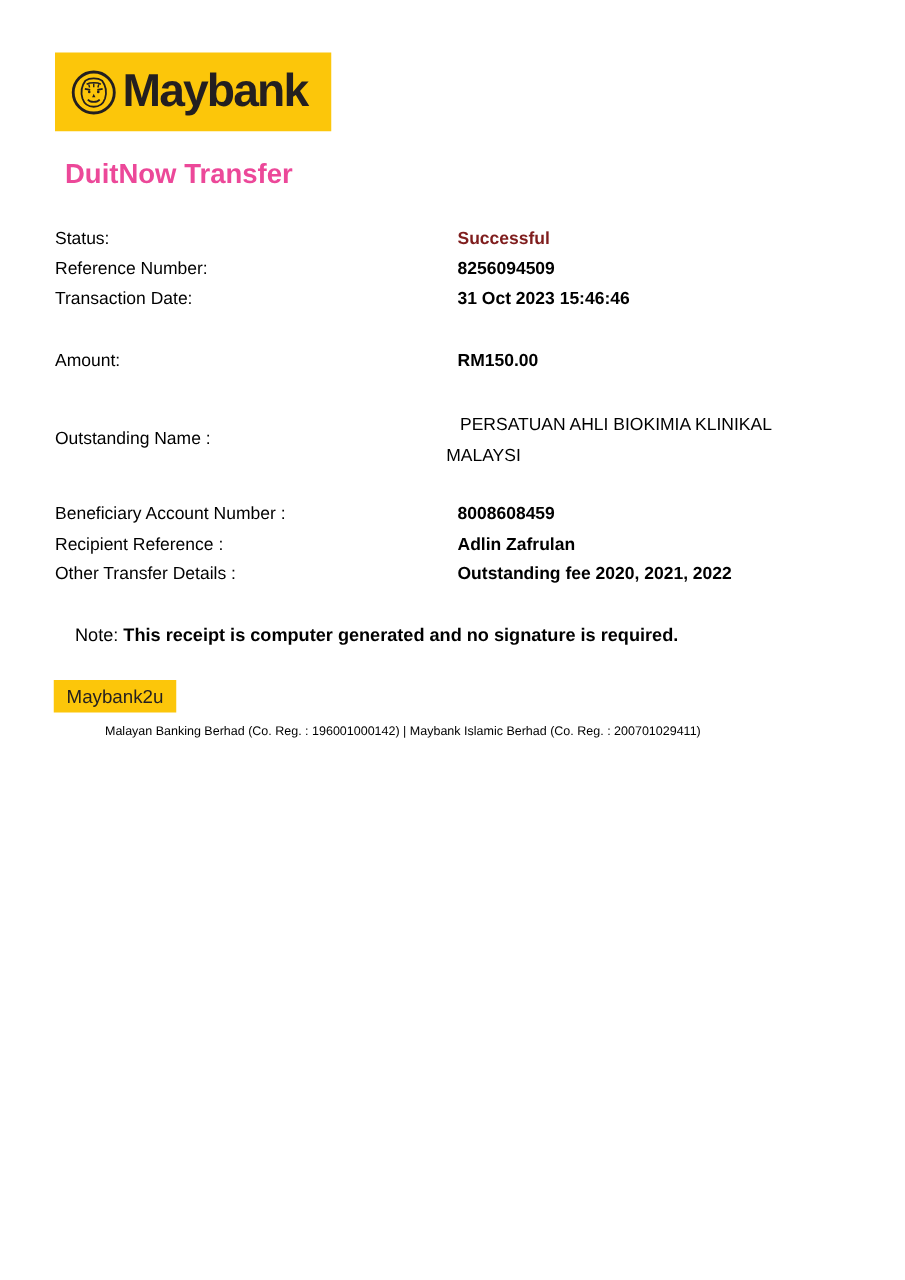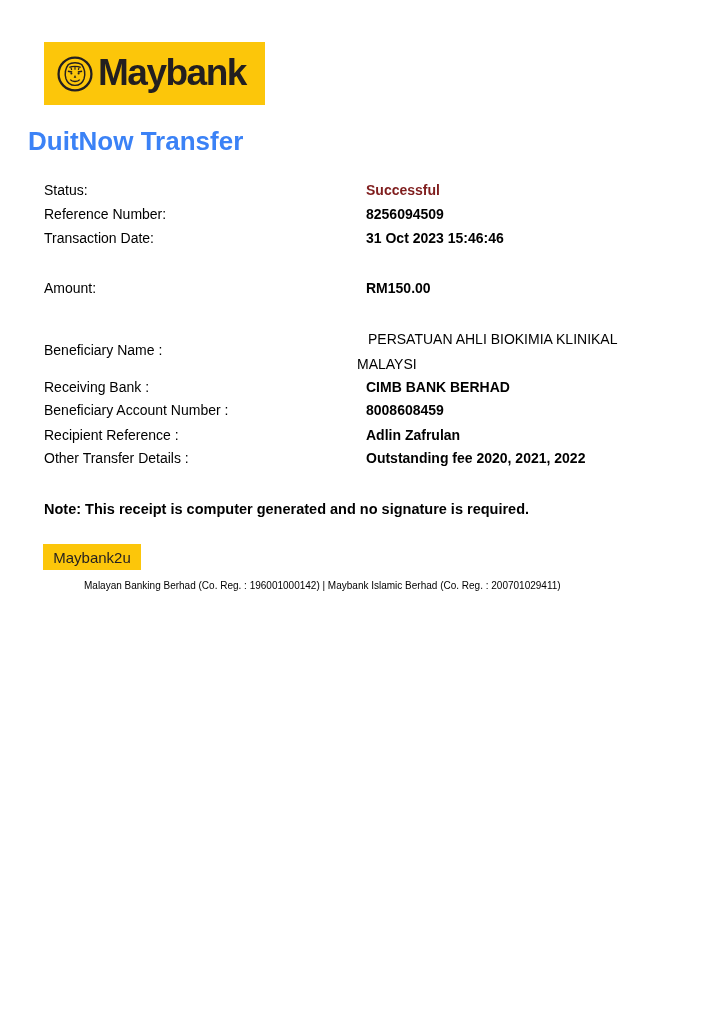--- a/index.html
+++ b/index.html
@@ -25,24 +25,24 @@
   .logo-text {
     font-weight: bold;
     font-size: 37px;
     letter-spacing: -1.5px;
     line-height: 1;
     padding-bottom: 3px;
   }
   .tiger { width: 38px; height: 38px; flex: 0 0 auto; }
   .page-title {
     position: absolute;
-    left: 28px; top: 126px;
-    font-size: 26px;
+    left: 52px; top: 126px;
+    font-size: 22px;
     font-weight: bold;
-    color: #3b82f6;
+    color: #ec4899;
   }
   .row { position: absolute; left: 0; top: 0; width: 724px; height: 18px; font-size: 14px; line-height: 18px; color: #000; text-align: right; }
   .row .lbl { position: absolute; left: 44px; white-space: nowrap; }
   .row .val { position: absolute; left: 366px; font-weight: bold; white-space: nowrap; }
   .r-status { top: 181px; }
   .r-ref    { top: 205px; }
   .r-date   { top: 229px; }
   .r-amount { top: 279px; }
   .r-bank   { top: 378px; }
   .r-acct   { top: 401px; }
@@ -56,21 +56,21 @@
     position: absolute; left: 357px; top: 327px;
     width: 300px;
     text-indent: 11px;
     font-size: 14px; font-weight: normal; line-height: 25px;
     color: #000;
   }
   .note {
     position: absolute; left: 44px; top: 500px;
     font-size: 14.5px; line-height: 18px; color: #000;
   }
-  .note .note-prefix { font-weight: bold; margin-right: 4px; }
+  .note .note-prefix { font-weight: normal; margin-right: 4px; margin-left: 16px; }
   .note .note-bold { font-weight: bold; }
   .badge {
     position: absolute; left: 43px; top: 544px;
     width: 98px; height: 26px;
     display: flex; align-items: center; justify-content: center;
     font-size: 15px; font-weight: normal;
   }
   .footer {
     position: absolute; left: 44px; top: 580px;
     font-size: 10px; font-weight: normal; color: #000;
@@ -111,27 +111,23 @@
   <div class="row r-date">
     <span class="lbl">Transaction Date:</span>
     <span class="val">31 Oct 2023 15:46:46</span>
   </div>
 
   <div class="row r-amount">
     <span class="lbl">Amount:</span>
     <span class="val">RM150.00</span>
   </div>
 
-  <div class="bene-label">Beneficiary Name :</div>
+  <div class="bene-label">Outstanding Name :</div>
   <div class="bene-value">PERSATUAN AHLI BIOKIMIA KLINIKAL MALAYSI</div>
 
-  <div class="row r-bank">
-    <span class="lbl">Receiving Bank :</span>
-    <span class="val">CIMB BANK BERHAD</span>
-  </div>
   <div class="row r-acct">
     <span class="lbl">Beneficiary Account Number :</span>
     <span class="val">8008608459</span>
   </div>
   <div class="row r-recip">
     <span class="lbl">Recipient Reference :</span>
     <span class="val">Adlin Zafrulan</span>
   </div>
   <div class="row r-other">
     <span class="lbl">Other Transfer Details :</span>

